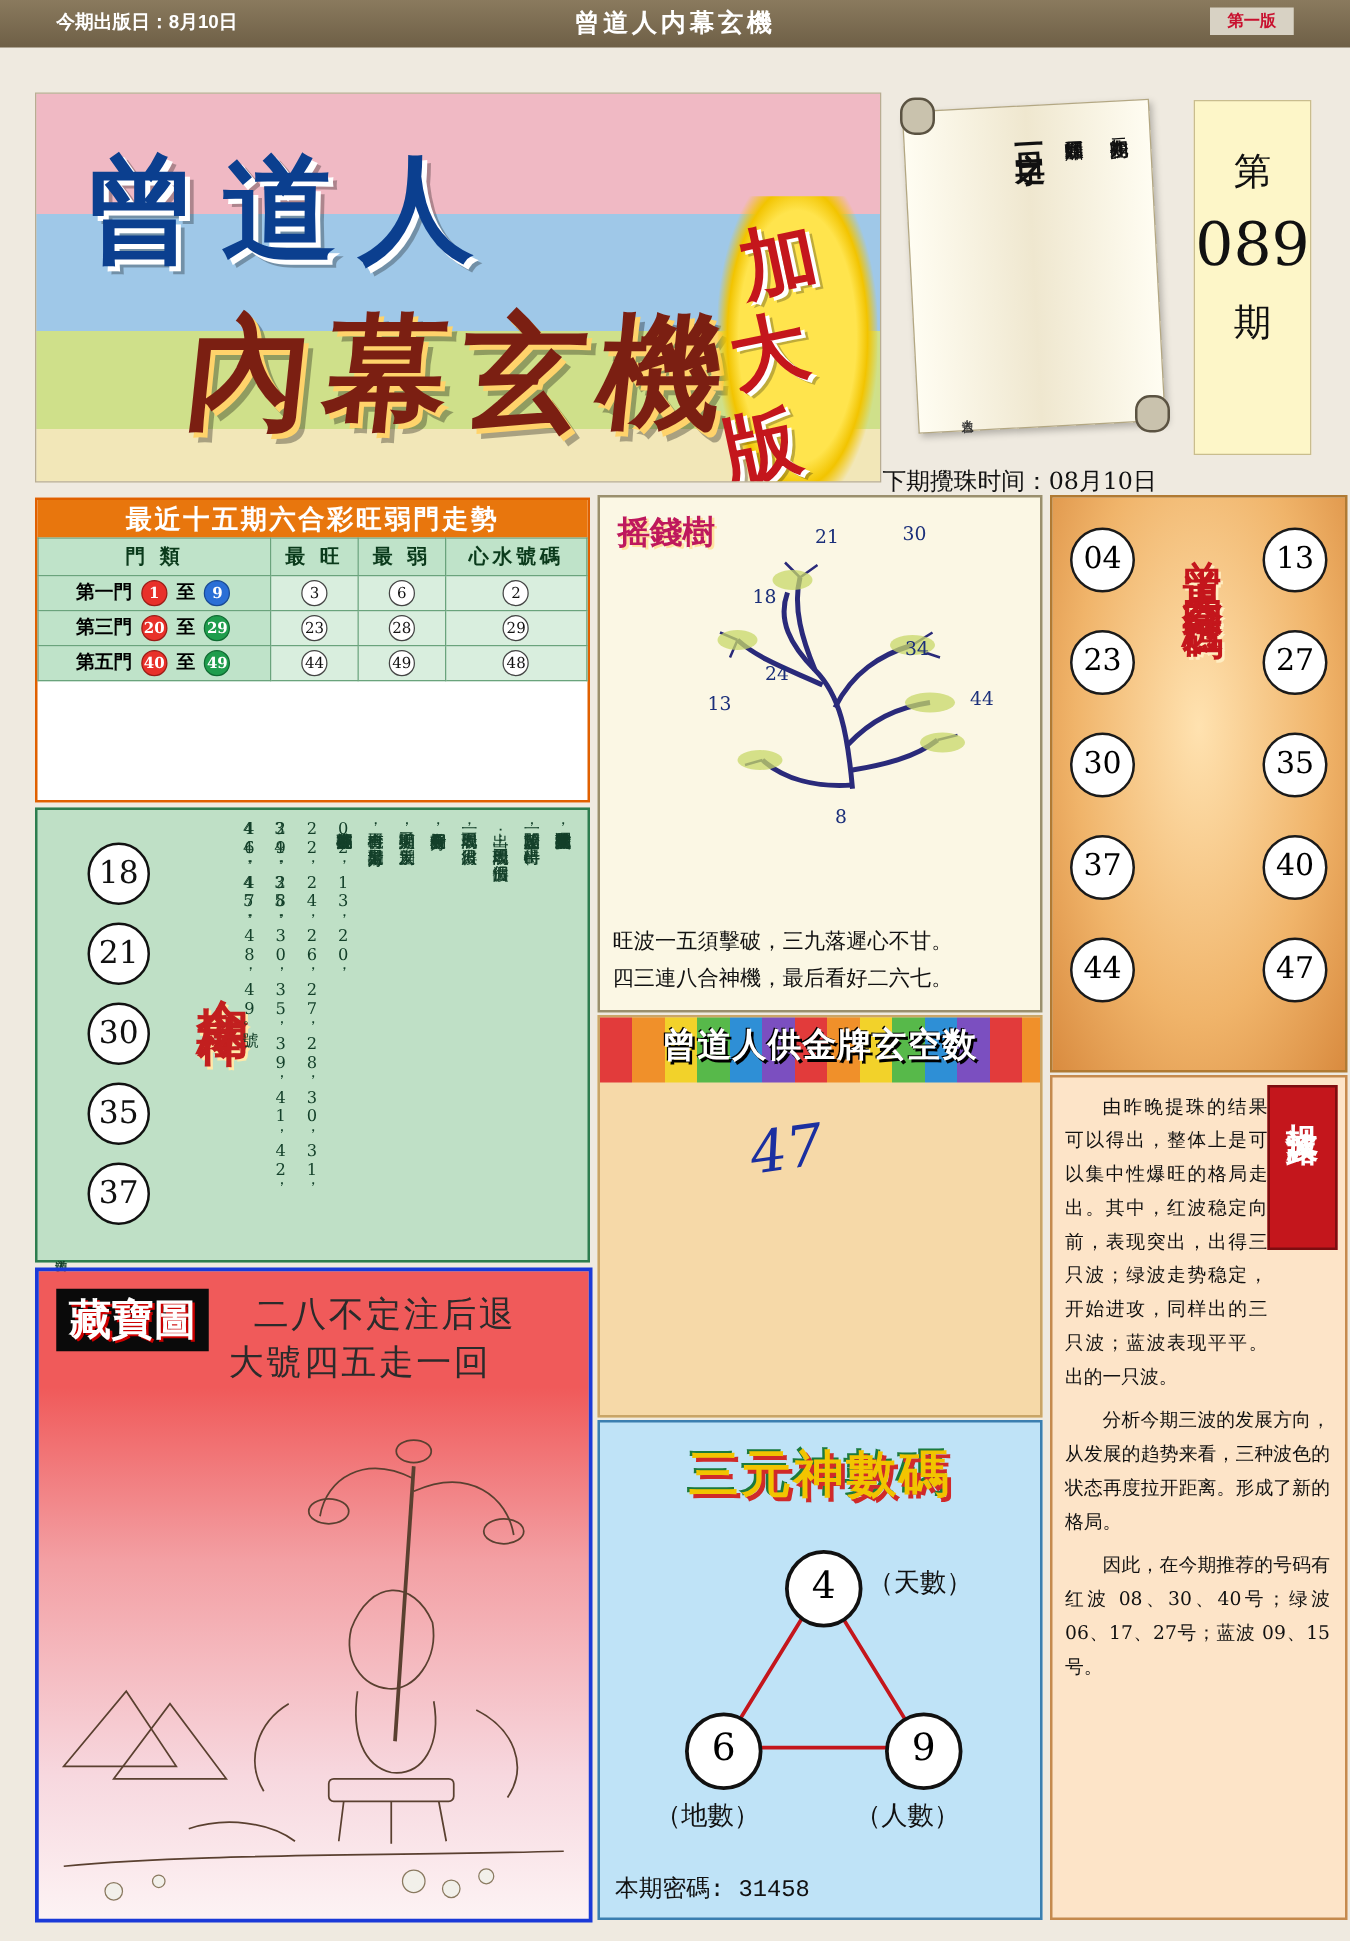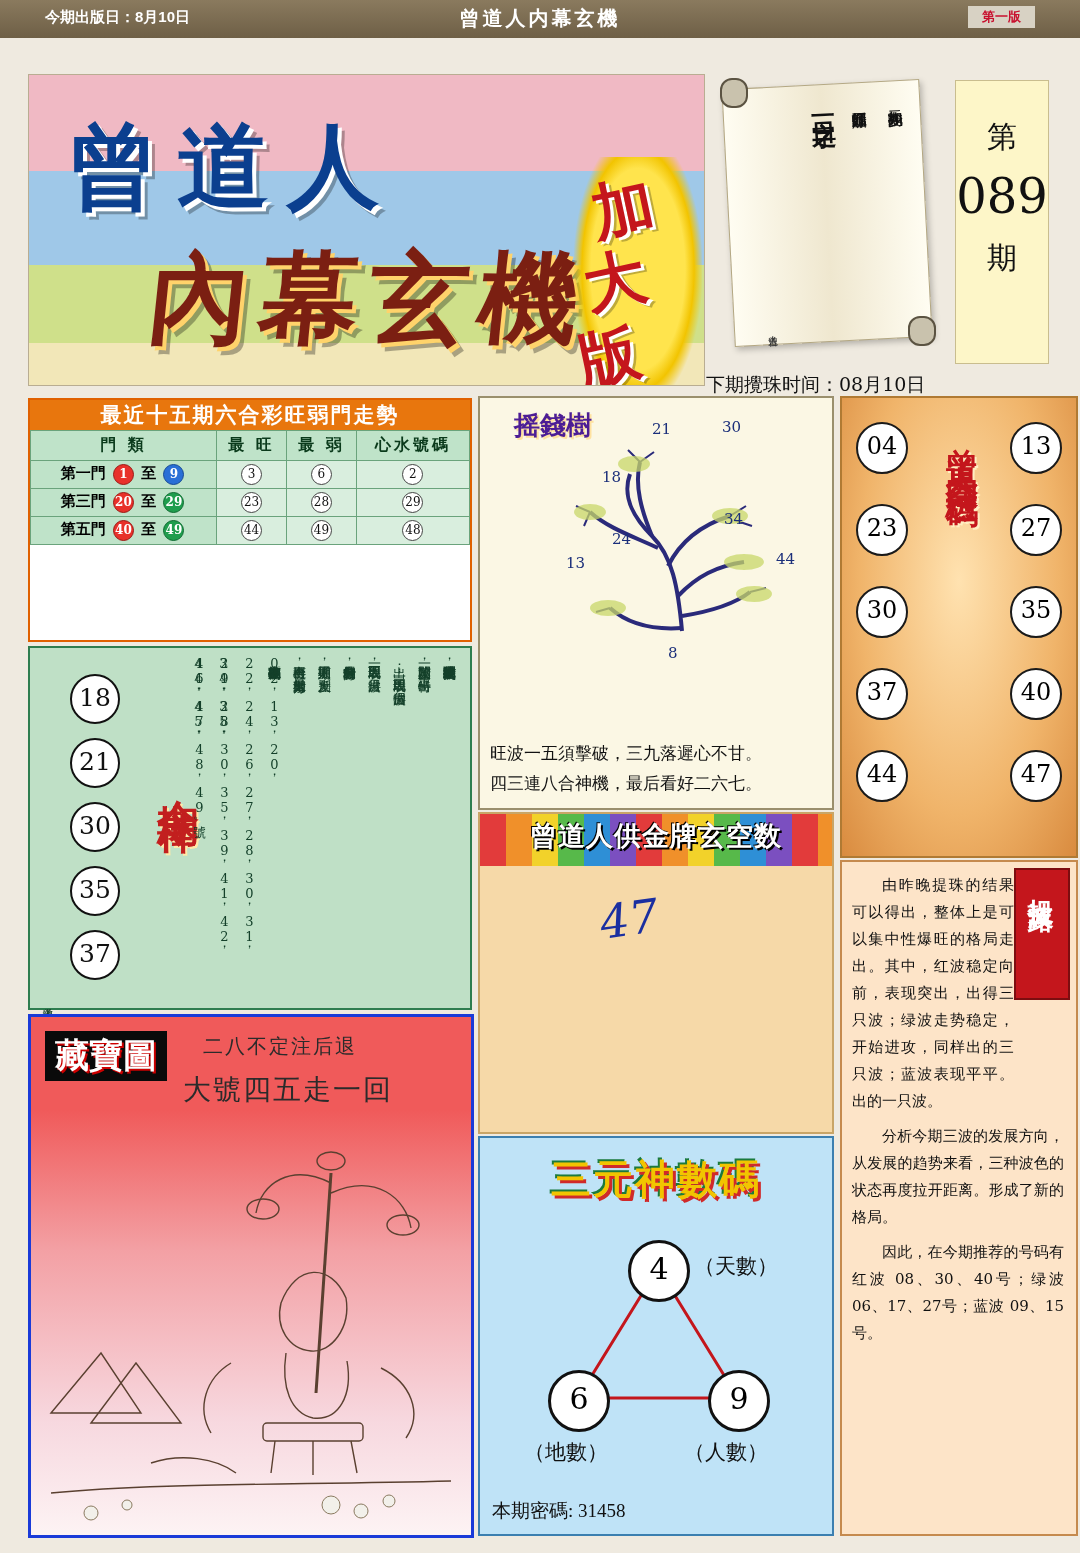--- a/index.html
+++ b/index.html
@@ -85,29 +85,29 @@
                font-family:"DejaVu Serif","Liberation Serif",serif;}
   .gp-sig{position:absolute;left:10px;bottom:8px;font-size:11px;color:#14402a;writing-mode:vertical-rl;}
 
   
   .treasure{position:absolute;left:28px;top:1014px;width:440px;height:518px;
             background:linear-gradient(to bottom,#f05a5a 0 18%,#f3a0a4 45%,#f7d8df 78%,#fdf3f4 100%);
             border:3px solid #1a3ad8;}
   .tz-title{position:absolute;left:14px;top:14px;font-size:34px;font-weight:bold;color:#fff;
             font-family:"DejaVu Serif","Liberation Serif",serif;background:#0a0a0a;padding:2px 10px;
             text-shadow:2px 2px 0 #c00;}
-  .tz-l1{position:absolute;left:172px;top:16px;font-size:20px;color:#2b2b2b;letter-spacing:2px;
+  .tz-l1{position:absolute;left:172px;top:16px;font-size:28px;color:#2b2b2b;letter-spacing:2px;
          font-family:"DejaVu Serif","Liberation Serif",serif;}
   .tz-l2{position:absolute;left:152px;top:54px;font-size:28px;color:#2b2b2b;letter-spacing:2px;
          font-family:"DejaVu Serif","Liberation Serif",serif;}
 
   
   .moneytree{position:absolute;left:478px;top:396px;width:352px;height:410px;background:#fbf7e4;border:2px solid #9a8f6d;}
-  .mt-title{position:absolute;left:14px;top:10px;font-size:26px;font-weight:bold;color:#4c1d95;
-            font-family:"DejaVu Serif","Liberation Serif",serif;text-shadow:2px 2px 0 #ffe2a0;margin-left:20px;}
+  .mt-title{position:absolute;left:14px;top:10px;font-size:26px;font-weight:bold;color:#be185d;
+            font-family:"DejaVu Serif","Liberation Serif",serif;text-shadow:2px 2px 0 #ffe2a0;}
   .mt-num{position:absolute;font-size:15px;color:#1b2f7a;font-family:"DejaVu Serif","Liberation Serif",serif;}
   .mt-text{position:absolute;left:10px;bottom:10px;width:332px;font-size:17px;line-height:30px;color:#111;
            font-family:"DejaVu Serif","Liberation Serif",serif;}
 
   
   .goldcard{position:absolute;left:478px;top:812px;width:352px;height:318px;background:#f6d9a8;border:2px solid #c9a567;}
   .gc-banner{position:absolute;left:0;top:0;width:352px;height:52px;
      background:repeating-linear-gradient(90deg,#e23b3b 0 26px,#f0902a 26px 52px,#f2d22a 52px 78px,#57b94a 78px 104px,#2e8fd6 104px 130px,#7b4fc0 130px 156px);}
   .gc-banner span{position:absolute;left:0;top:4px;width:352px;text-align:center;font-size:27px;font-weight:bold;
      color:#fff;letter-spacing:1px;font-family:"DejaVu Serif","Liberation Serif",serif;
@@ -120,21 +120,21 @@
   
   .trio{position:absolute;left:478px;top:1136px;width:352px;height:396px;background:#bfe3f7;border:2px solid #3b7fb0;}
   .trio-title{position:absolute;left:0;top:14px;width:352px;text-align:center;font-size:40px;font-weight:bold;
      color:#f2c400;letter-spacing:2px;font-family:"DejaVu Serif","Liberation Serif",serif;
      text-shadow:3px 3px 0 #d02a2a,-2px -2px 0 #1b7a3d;}
   .trio-svg{position:absolute;left:78px;top:110px;}
   .tn{position:absolute;width:56px;height:56px;border-radius:50%;border:3px solid #111;background:#fff;
       font-size:30px;line-height:52px;text-align:center;font-family:"DejaVu Serif","Liberation Serif",serif;}
   .tlab{position:absolute;font-size:21px;color:#111;font-family:"DejaVu Serif","Liberation Serif",serif;}
   .trio-code{position:absolute;left:12px;bottom:10px;font-size:19px;color:#111;
-             font-family:Liberation Serif, serif;}
+             font-family:Liberation Mono, monospace;}
 
   
   .numpanel{position:absolute;left:840px;top:396px;width:234px;height:458px;
             background:radial-gradient(ellipse at 50% 40%,#ffe2b0,#f0b46a 60%,#d98b3f 100%);border:2px solid #b07a33;}
   .np-v{position:absolute;left:92px;top:24px;width:50px;writing-mode:vertical-rl;text-orientation:upright;
         font-size:33px;font-weight:bold;color:#c4161c;letter-spacing:8px;
         font-family:"DejaVu Serif","Liberation Serif",serif;text-shadow:2px 2px 0 #ffeec2;}
   .np-ball{position:absolute;width:48px;height:48px;border-radius:50%;border:2px solid #1a1a1a;background:#fff;
            font-size:24px;line-height:44px;text-align:center;font-family:"DejaVu Serif","Liberation Serif",serif;}
 

